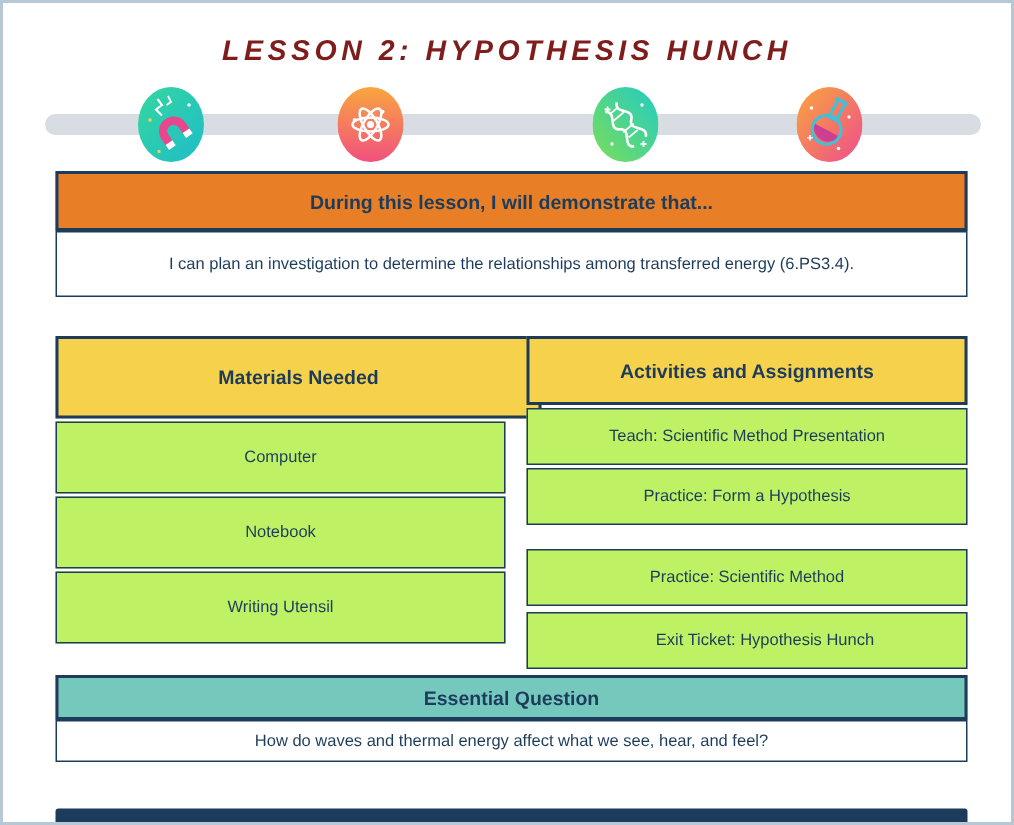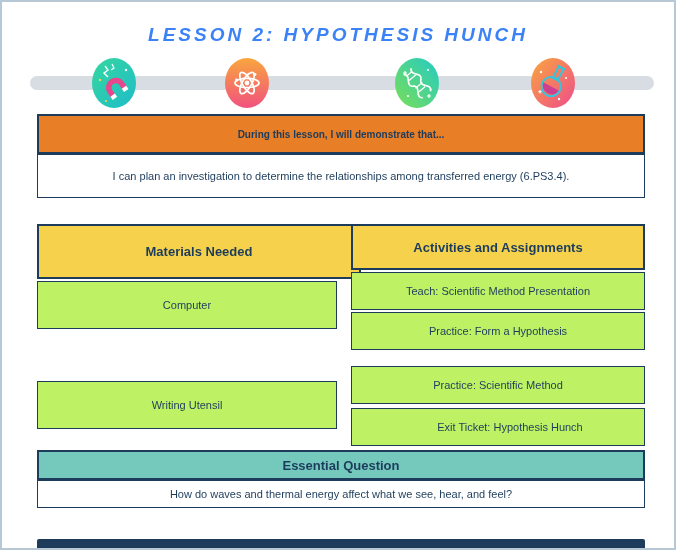--- a/index.html
+++ b/index.html
@@ -20,21 +20,21 @@
   .title {
     position: absolute;
     top: 22px;
     left: 0;
     width: 100%;
     text-align: center;
     font-size: 19px;
     font-weight: 700;
     font-style: italic;
     letter-spacing: 3px;
-    color: #3b82f6;
+    color: #7f1d1d;
   }
   .timeline-track {
     position: absolute;
     left: 28px;
     top: 74px;
     width: 624px;
     height: 14px;
     background: #d7dde3;
     border-radius: 7px;
   }
@@ -57,21 +57,21 @@
     border: 2px solid #1d3c5c;
     display: flex;
     align-items: center;
     justify-content: center;
     text-align: center;
   }
   .objective-header {
     top: 112px;
     height: 40px;
     background: #e87e25;
-    font-size: 10px;
+    font-size: 13px;
     font-weight: 700;
   }
   .objective-body {
     top: 152px;
     height: 44px;
     background: #ffffff;
     border-width: 1.5px;
     font-size: 11px;
   }
   .col-box {
@@ -236,20 +236,23 @@
   <div class="banner objective-body">
     <span>I can plan an investigation to determine the relationships among transferred energy (6.PS3.4).</span>
   </div>
 
   <div class="col-box mat-header">
     <span>Materials Needed</span>
   </div>
   <div class="cell mat-cell mat-0">
     <span>Computer</span>
   </div>
+  <div class="cell mat-cell mat-1">
+    <span>Notebook</span>
+  </div>
   <div class="cell mat-cell mat-2">
     <span>Writing Utensil</span>
   </div>
 
   <div class="col-box act-header">
     <span>Activities and Assignments</span>
   </div>
   <div class="cell act-cell act-0">
     <span>Teach: Scientific Method Presentation</span>
   </div>

